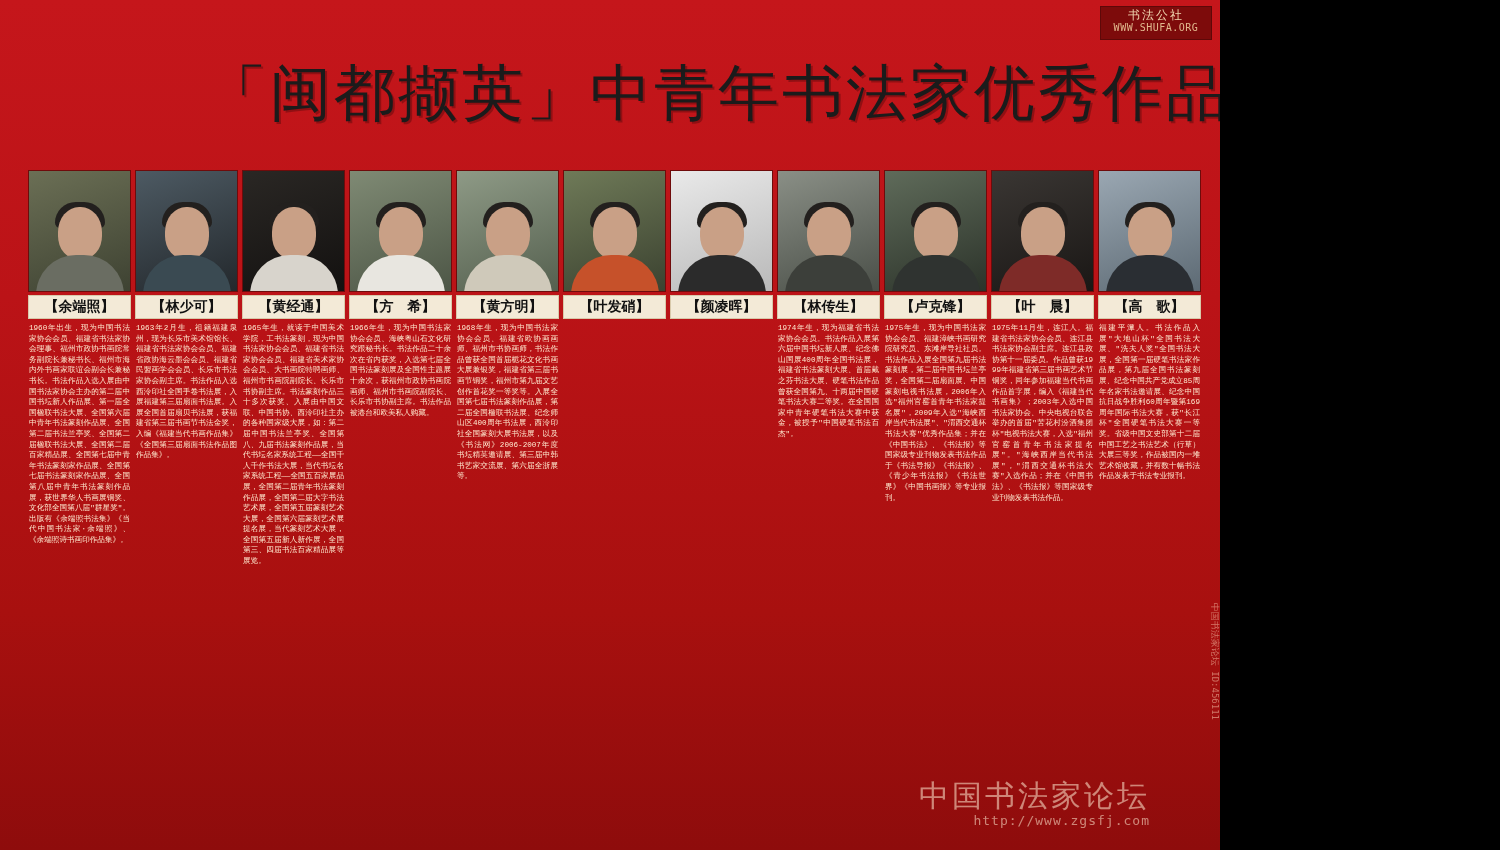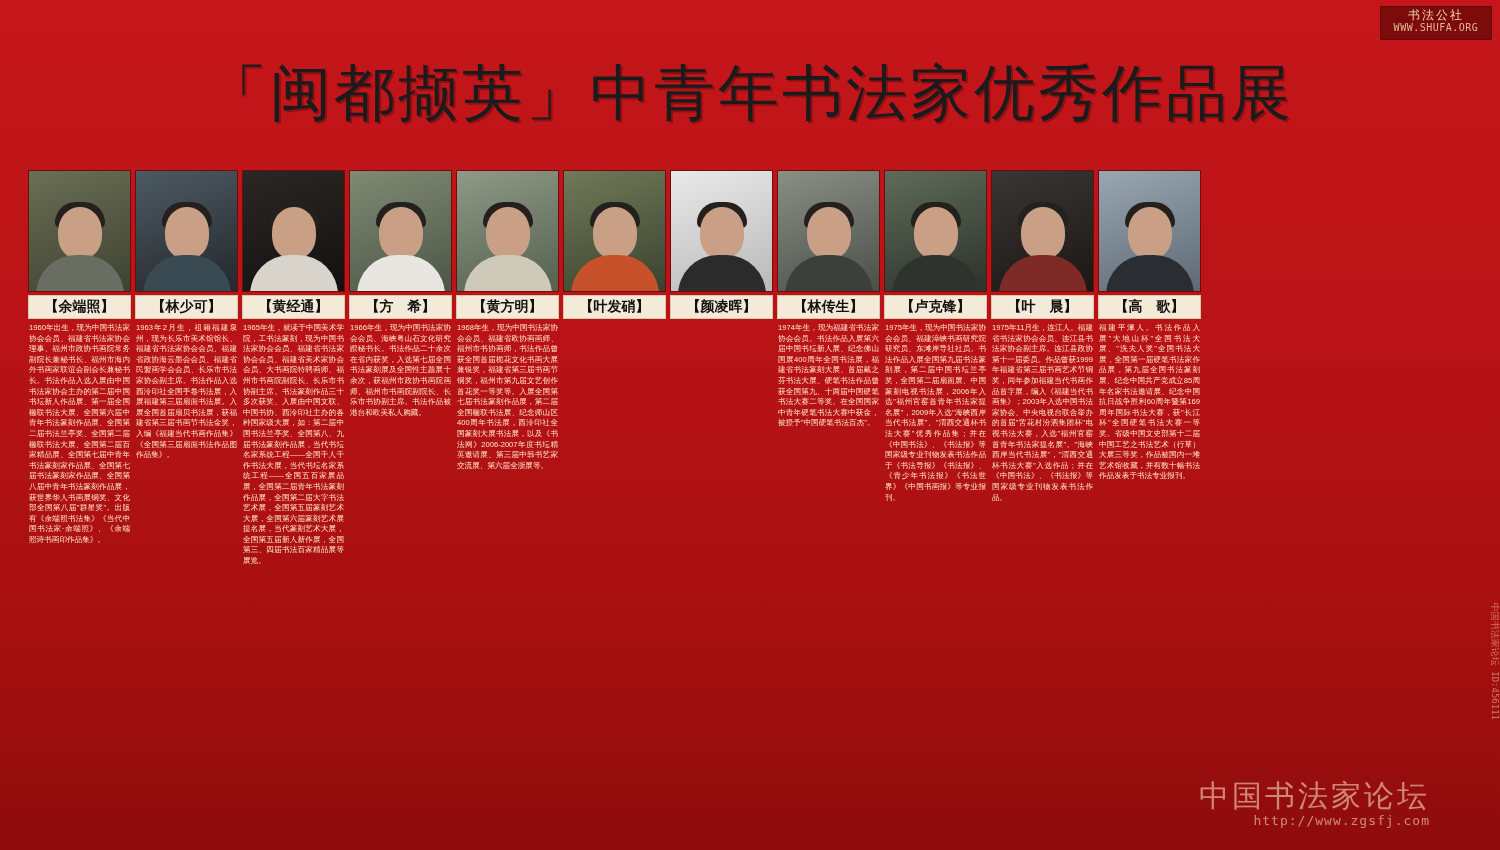--- a/index.html
+++ b/index.html
@@ -5,21 +5,21 @@
   html, body {
     margin: 0;
     padding: 0;
     background: #000;
   }
   body {
     font-family: "DejaVu Sans", "Liberation Sans", sans-serif;
   }
   #poster {
     position: relative;
-    width: 1500px;
+    width: 1220px;
     height: 850px;
     background: linear-gradient(180deg, #c5161b 0%, #bb1317 35%, #a8100f 72%, #8e0c0c 100%);
     overflow: hidden;
   }
   
   #brand-stamp {
     position: absolute;
     top: 6px;
     right: 8px;
     width: 112px;
@@ -138,21 +138,21 @@
     overflow: hidden;
   }
   .bio {
     margin-top: 4px;
     color: #ffe9cf;
     font-size: 7.6px;
     line-height: 10.6px;
     text-align: justify;
     text-justify: inter-character;
     word-break: break-all;
-    font-family: Liberation Sans, sans-serif;
+    font-family: Liberation Mono, monospace;
     padding: 0 1px;
   }
   
   #bottom-watermark {
     position: absolute;
     right: 70px;
     bottom: 22px;
     text-align: right;
     color: rgba(255, 235, 210, 0.55);
     font-family: "DejaVu Serif", serif;

